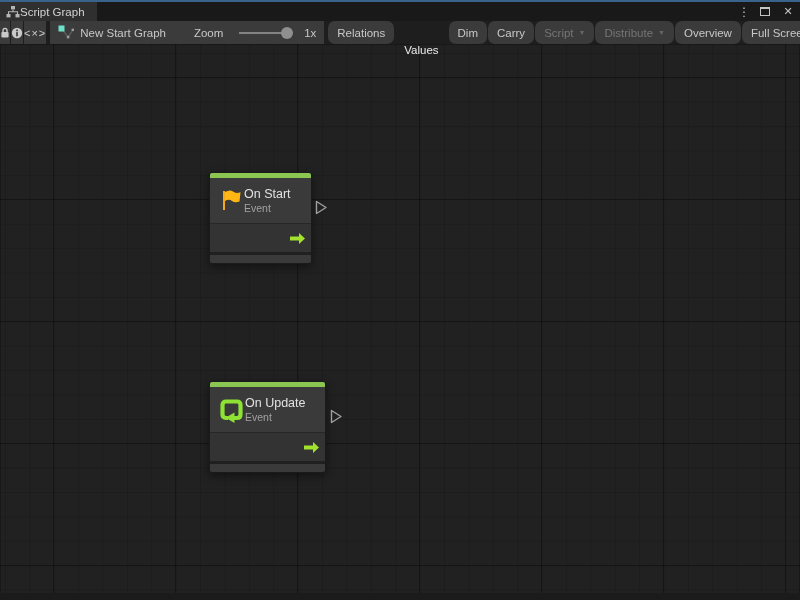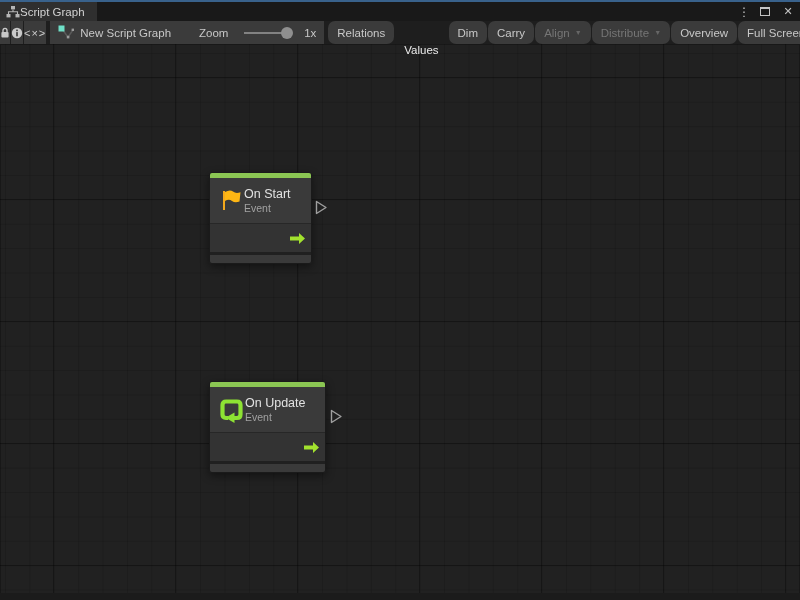--- a/index.html
+++ b/index.html
@@ -148,39 +148,39 @@
 
     <div class="tb-seg group-new">
       <span class="icon-wrap">
         <svg width="16" height="15" viewBox="0 0 16 15">
           <path d="M4 4 L10 12 L15 5" stroke="#5a5a5a" stroke-width="1.4" fill="none"></path>
           <rect x="0.5" y="0.5" width="6" height="6" fill="#6fe0c8"></rect>
           <rect x="8.8" y="10.8" width="2.6" height="2.6" fill="#9a9a9a"></rect>
           <rect x="13.6" y="3.6" width="2.4" height="2.4" fill="#9a9a9a"></rect>
         </svg>
       </span>
-      <span class="new-label tb-btn">New Script Graph</span>
+      <span class="new-label tb-btn">New Start Graph</span>
       <span class="zoom-label">Zoom</span>
       <span class="zoom-slider">
         <span class="zoom-thumb"></span>
       </span>
       <span class="zoom-value">1x</span>
     </div>
     <div class="tb-gap-wide"></div>
 
     <div class="tb-seg tb-btn view-btn">Relations</div>
     <div class="tb-gap"></div>
     <div class="tb-seg tb-btn view-btn selected">Values</div>
     <div class="tb-gap"></div>
     <div class="tb-seg tb-btn view-btn">Dim</div>
     <div class="tb-gap"></div>
     <div class="tb-seg tb-btn view-btn">Carry</div>
     <div class="tb-gap"></div>
     <div class="tb-seg tb-btn view-btn disabled">
-      <span>Align</span>
+      <span>Script</span>
       <span class="dd-arrow">▼</span>
     </div>
     <div class="tb-gap"></div>
     <div class="tb-seg tb-btn view-btn disabled">
       <span>Distribute</span>
       <span class="dd-arrow">▼</span>
     </div>
     <div class="tb-gap"></div>
     <div class="tb-seg tb-btn view-btn">Overview</div>
     <div class="tb-gap"></div>

